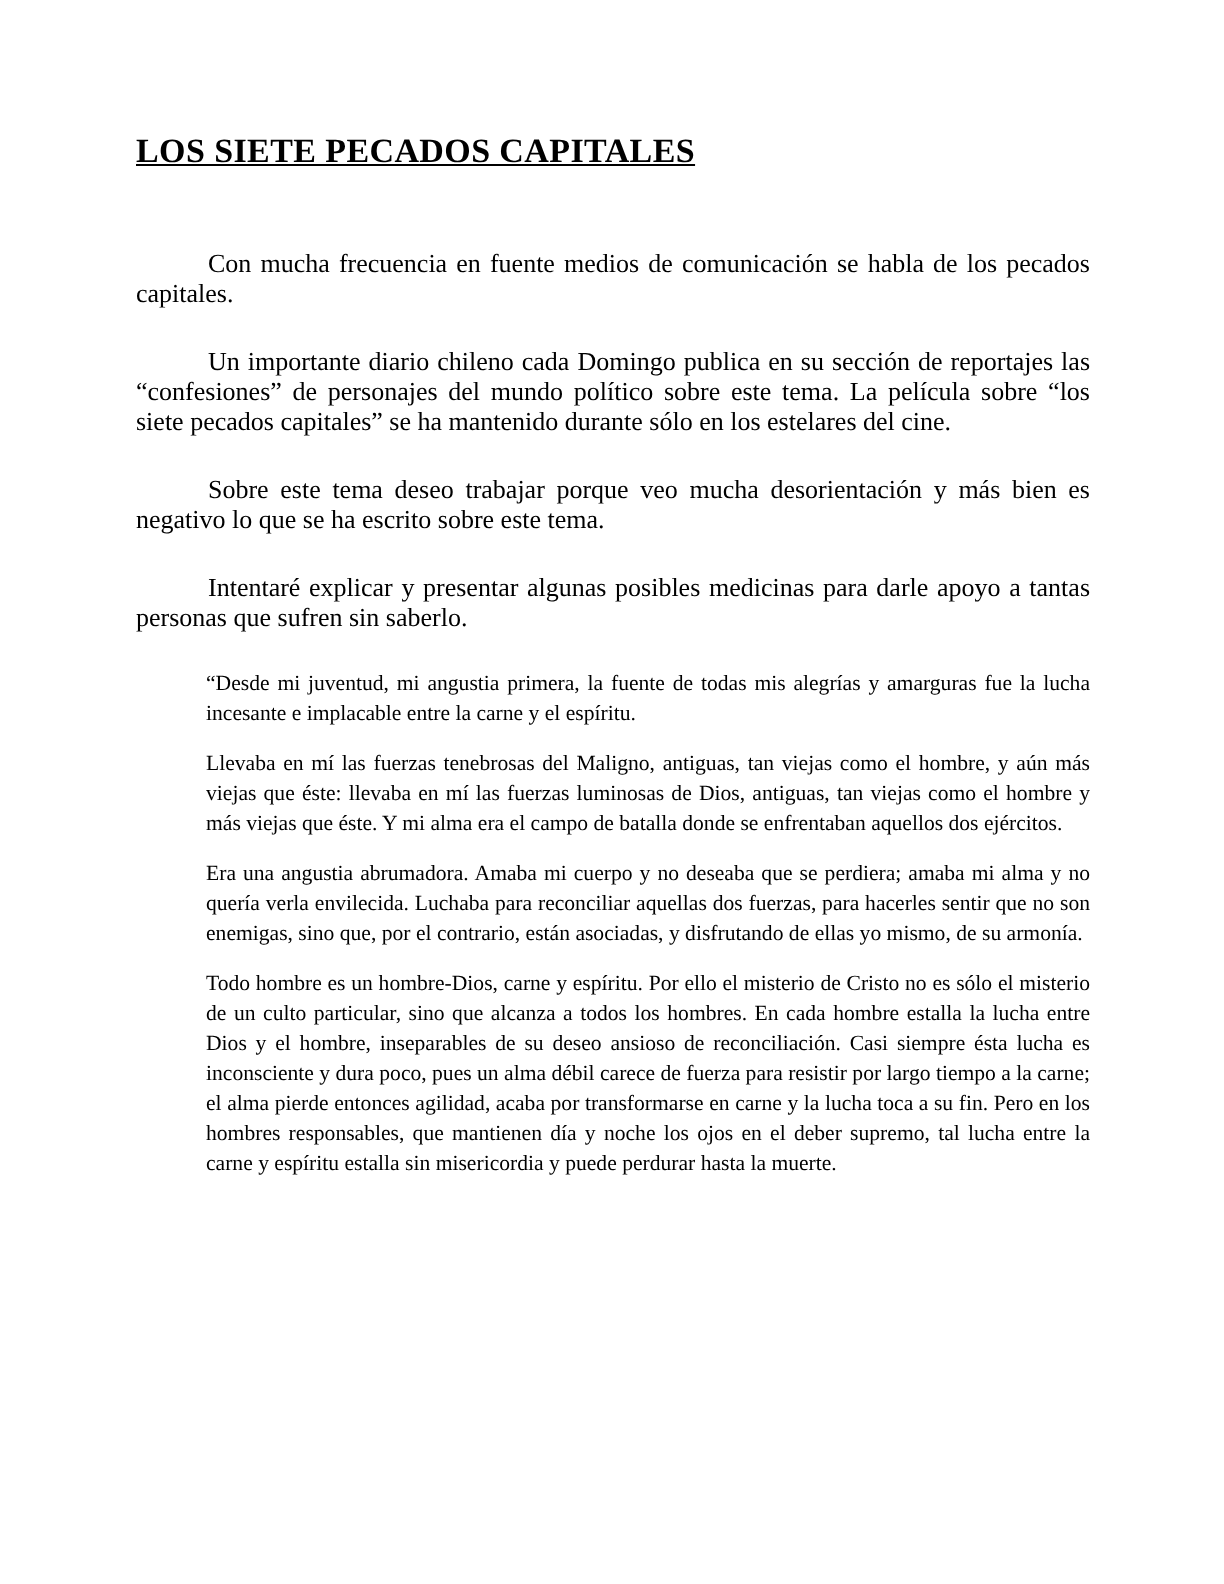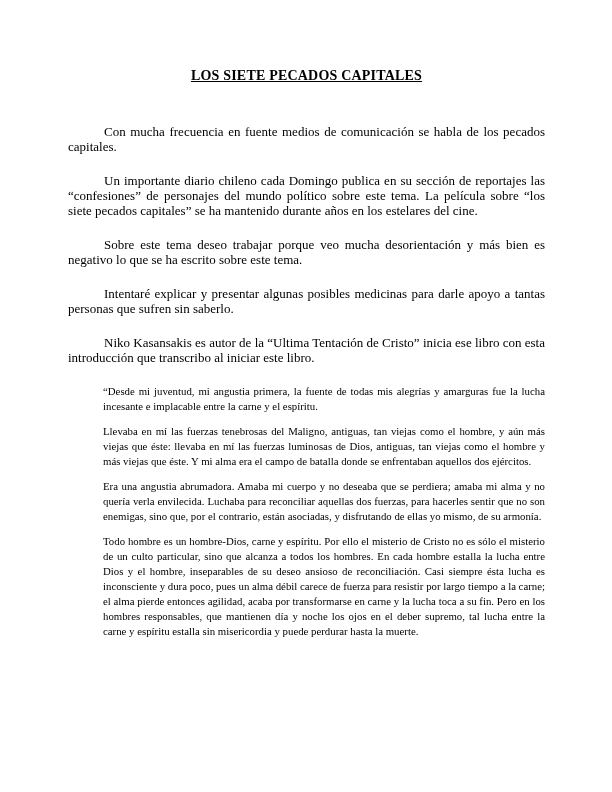--- a/index.html
+++ b/index.html
@@ -11,24 +11,23 @@
     box-sizing: border-box;
     width: 612px;
     height: 792px;
     background: #ffffff;
     color: #000000;
     font-family: "Liberation Serif", "DejaVu Serif", serif;
     padding: 68px 67px 0 68px;
     overflow: hidden;
   }
   .doc-title {
-    font-size: 14px;
+    font-size: 17px;
     line-height: 16px;
     font-weight: bold;
-    text-align: center;
     text-decoration: underline;
     margin: 0 0 40px 0;
     letter-spacing: 0.2px;
   }
   .para {
     font-size: 13px;
     line-height: 15px;
     text-align: justify;
     text-indent: 36px;
     margin: 0 0 19px 0;
@@ -54,27 +53,26 @@
 </head>
 <body>
 
 <div class="page">
 
   <h1 class="doc-title">LOS SIETE PECADOS CAPITALES</h1>
 
   <p class="para">Con mucha frecuencia en fuente medios de comunicación se habla de los pecados capitales.</p>
 
 
-  <p class="para">Un importante diario chileno cada Domingo publica en su sección de reportajes las “confesiones” de personajes del mundo político sobre este tema. La película sobre “los siete pecados capitales” se ha mantenido durante años en los estelares del cine.</p>
+  <p class="para">Un importante diario chileno cada Domingo publica en su sección de reportajes las “confesiones” de personajes del mundo político sobre este tema. La película sobre “los siete pecados capitales” se ha mantenido durante sólo en los estelares del cine.</p>
 
   <p class="para">Sobre este tema deseo trabajar porque veo mucha desorientación y más bien es negativo lo que se ha escrito sobre este tema.</p>
 
   <p class="para">Intentaré explicar y presentar algunas posibles medicinas para darle apoyo a tantas personas que sufren sin saberlo.</p>
 
-  <p class="para">Niko Kasansakis es autor de la “Ultima Tentación de Cristo” inicia ese libro con esta introducción que transcribo al iniciar este libro.</p>
 
   <div class="quote-block">
     <p class="quote-para">“Desde mi juventud, mi angustia primera, la fuente de todas mis alegrías y amarguras fue la lucha incesante e implacable entre la carne y el espíritu.</p>
     <p class="quote-para">Llevaba en mí las fuerzas tenebrosas del Maligno, antiguas, tan viejas como el hombre, y aún más viejas que éste: llevaba en mí las fuerzas luminosas de Dios, antiguas, tan viejas como el hombre y más viejas que éste. Y mi alma era el campo de batalla donde se enfrentaban aquellos dos ejércitos.</p>
     <p class="quote-para">Era una angustia abrumadora. Amaba mi cuerpo y no deseaba que se perdiera; amaba mi alma y no quería verla envilecida. Luchaba para reconciliar aquellas dos fuerzas, para hacerles sentir que no son enemigas, sino que, por el contrario, están asociadas, y disfrutando de ellas yo mismo, de su armonía.</p>
     <p class="quote-para">Todo hombre es un hombre-Dios, carne y espíritu. Por ello el misterio de Cristo no es sólo el misterio de un culto particular, sino que alcanza a todos los hombres. En cada hombre estalla la lucha entre Dios y el hombre, inseparables de su deseo ansioso de reconciliación. Casi siempre ésta lucha es inconsciente y dura poco, pues un alma débil carece de fuerza para resistir por largo tiempo a la carne; el alma pierde entonces agilidad, acaba por transformarse en carne y la lucha toca a su fin. Pero en los hombres responsables, que mantienen día y noche los ojos en el deber supremo, tal lucha entre la carne y espíritu estalla sin misericordia y puede perdurar hasta la muerte.</p>
   </div>
 
 </div>
 

